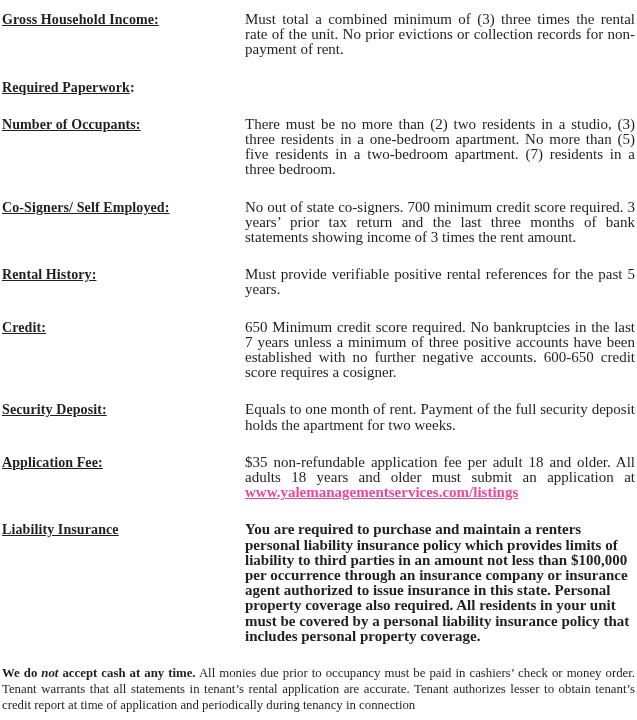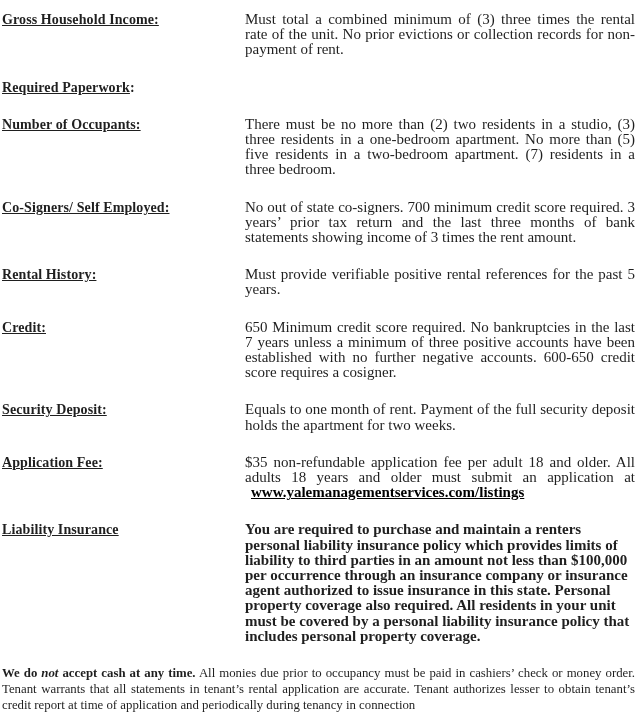--- a/index.html
+++ b/index.html
@@ -23,25 +23,24 @@
     padding-right: 8px;
   }
   .label .u { text-decoration: underline; }
   .body-text {
     font-size: 15px;
     line-height: 15.2px;
     text-align: justify;
   }
   .body-text.left { text-align: left; font-weight: bold; }
   .link {
-    color: #000000;
+    color: #ec4899;
     font-weight: bold;
     text-decoration: underline;
     cursor: pointer;
-    margin-left: 6px;
   }
   .footer {
     font-size: 12.8px;
     line-height: 15.8px;
     text-align: justify;
     margin-top: 2px;
   }
   .b { font-weight: bold; }
   .bi { font-weight: bold; font-style: italic; }
 </style>

